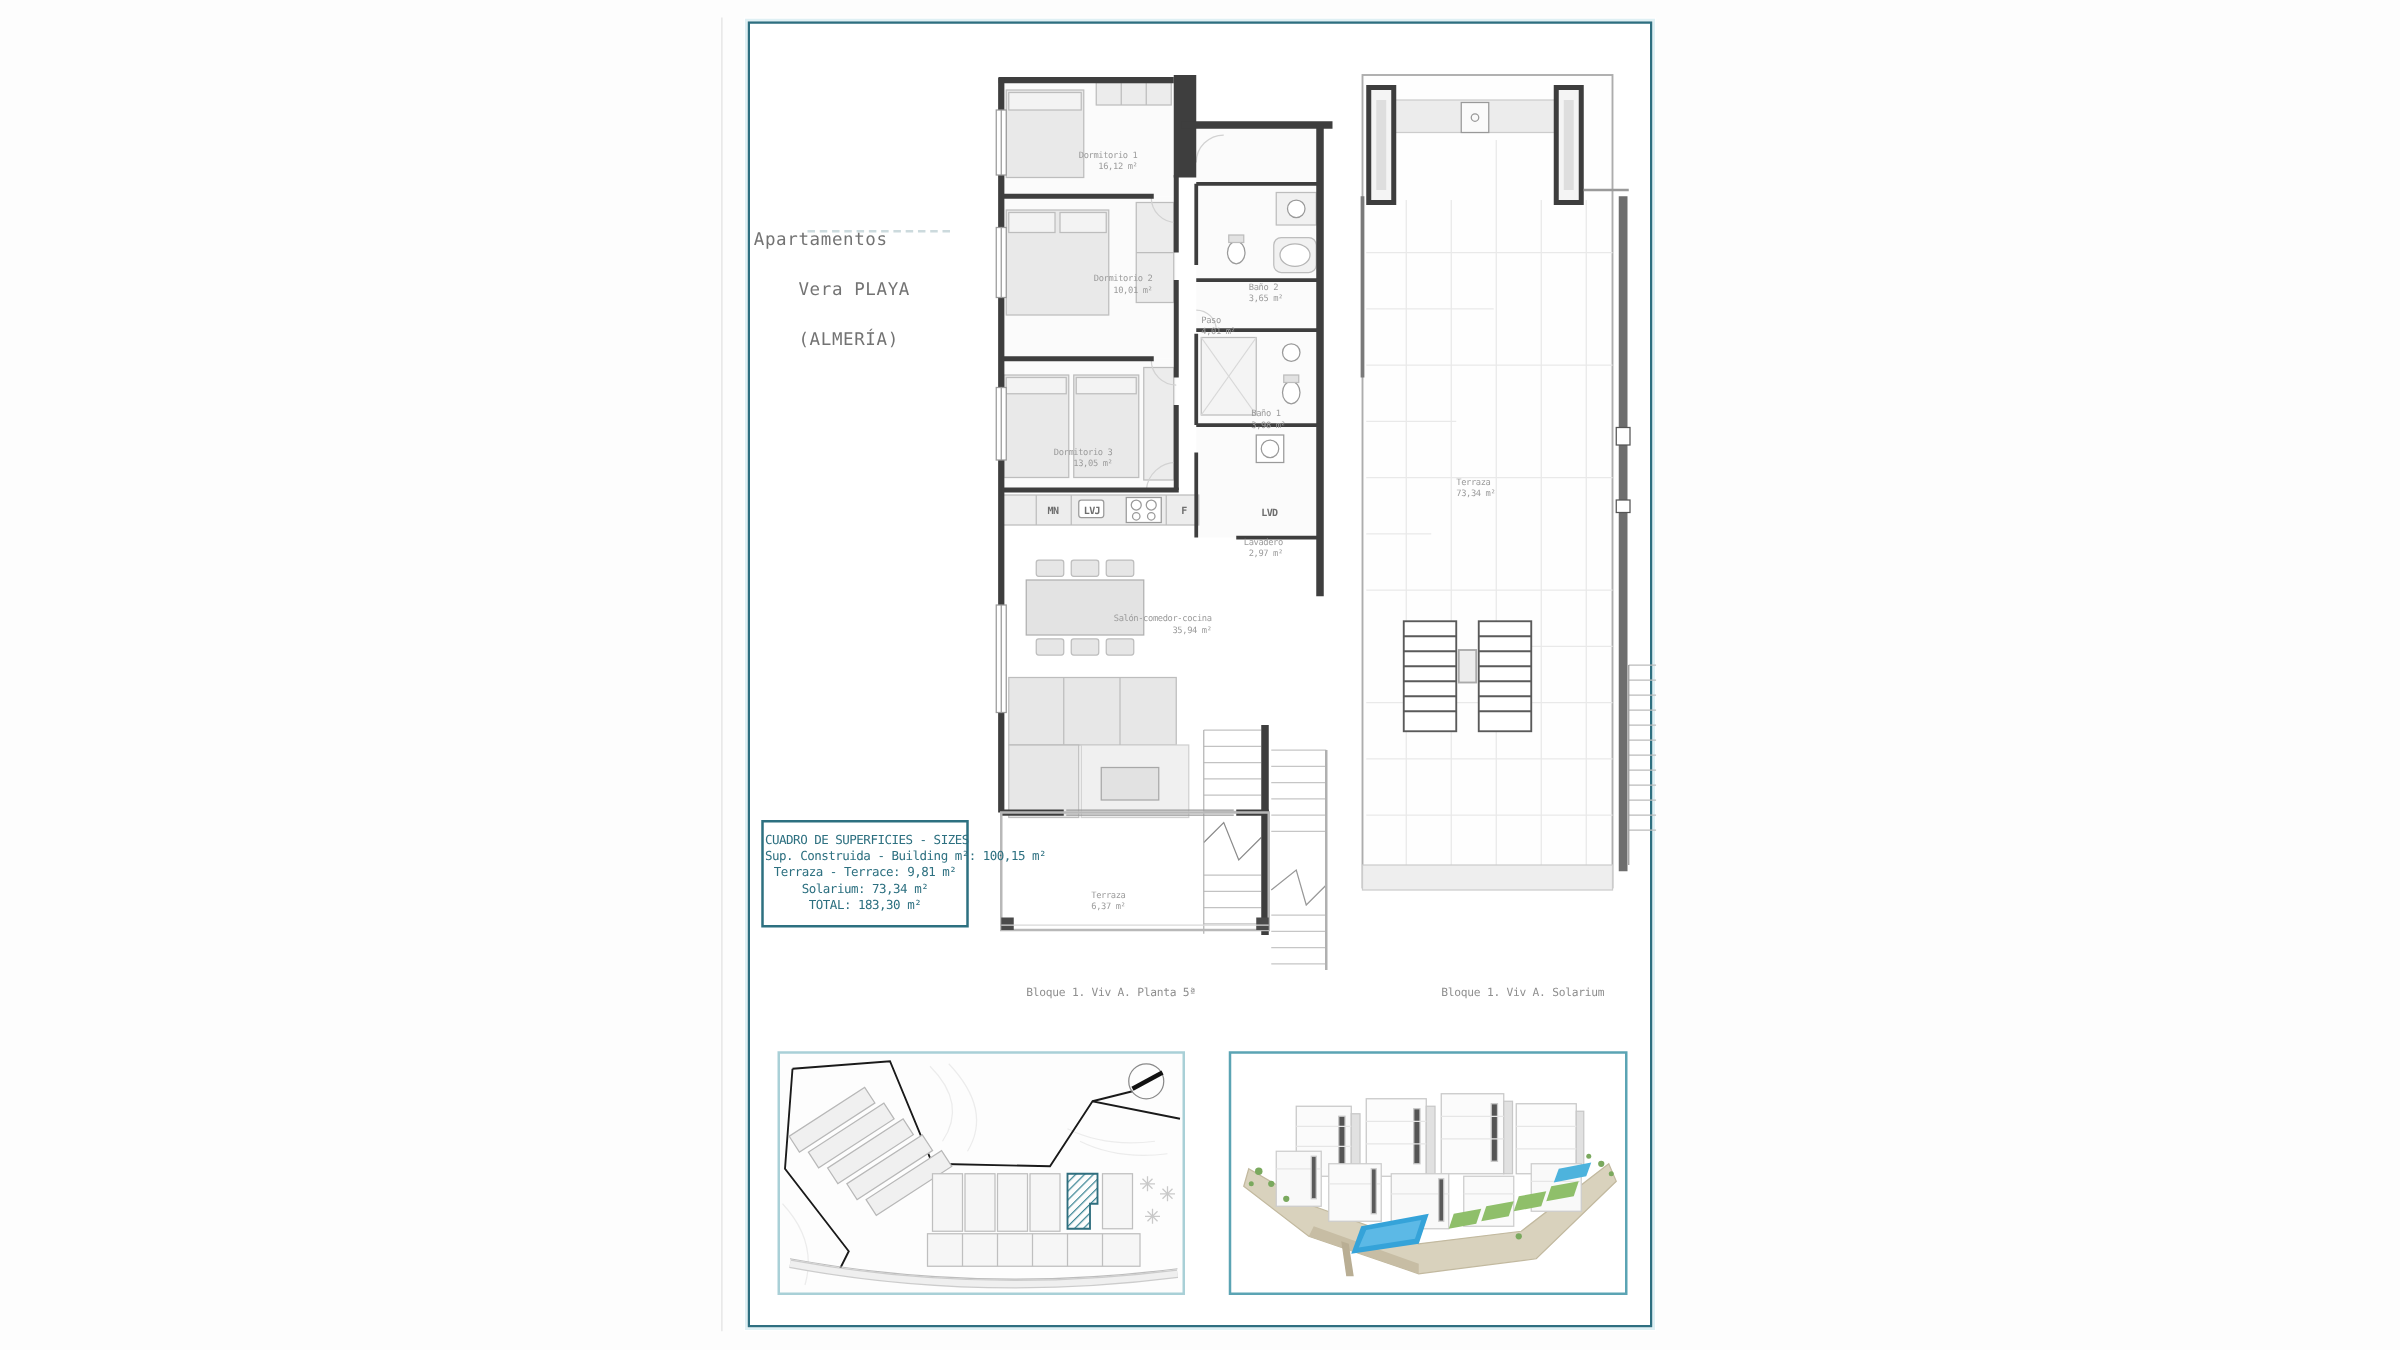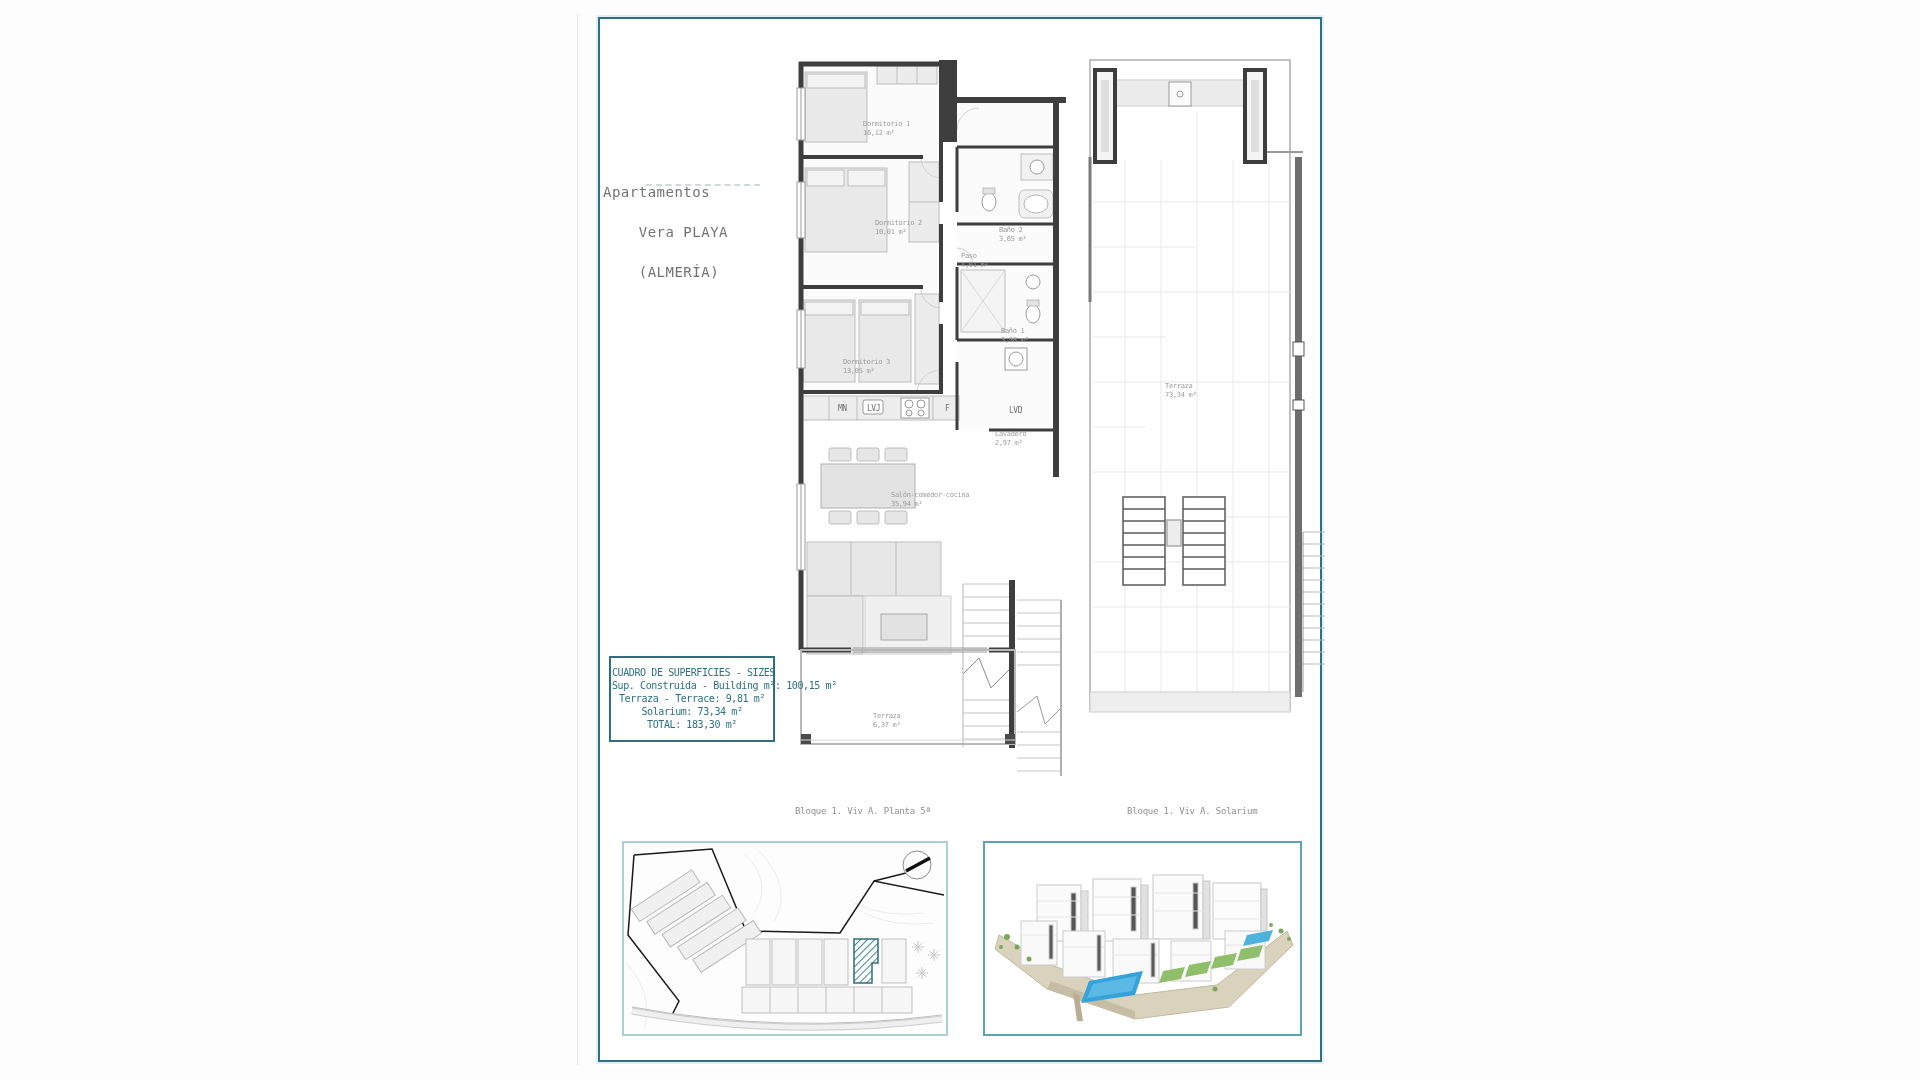--- a/index.html
+++ b/index.html
@@ -31,27 +31,27 @@
     text-align:left;color:#737373;font-size:14px;line-height:20px;
     letter-spacing:0.5px;white-space:pre;
   }
   
   .floor-plan{position:absolute;left:198px;top:38px;width:275px;height:735px;}
   .solarium-plan{position:absolute;left:490px;top:38px;width:240px;height:735px;}
   .plan-label{
     position:absolute;color:#9b9b9b;font-size:7px;line-height:8.5px;
     letter-spacing:-0.3px;white-space:pre;
   }
-  .plan-label .area{display:block;}
+  .plan-label .area{display:block;text-align:right;}
   .appliance-label{
-    position:absolute;color:#6e6e6e;font-size:8px;font-weight:normal;
+    position:absolute;color:#6e6e6e;font-size:8px;font-weight:bold;
     letter-spacing:-0.5px;
   }
   .plan-caption{
-    position:absolute;top:792px;color:#8f8f8f;font-size:9px;letter-spacing:-0.2px;
+    position:absolute;top:776px;color:#8f8f8f;font-size:9px;letter-spacing:-0.2px;margin-left:26px;
   }
   .caption-left{left:200px;}
   .caption-right{left:496px;padding-left:36px;}
   
   .unit-box{
     position:absolute;left:14px;top:642px;width:162px;
     border:2px solid #2d7080;background:#fff;
   }
   .unit-box .titles{
     padding:5px 2px 6px 2px;text-align:center;color:#2d7080;

